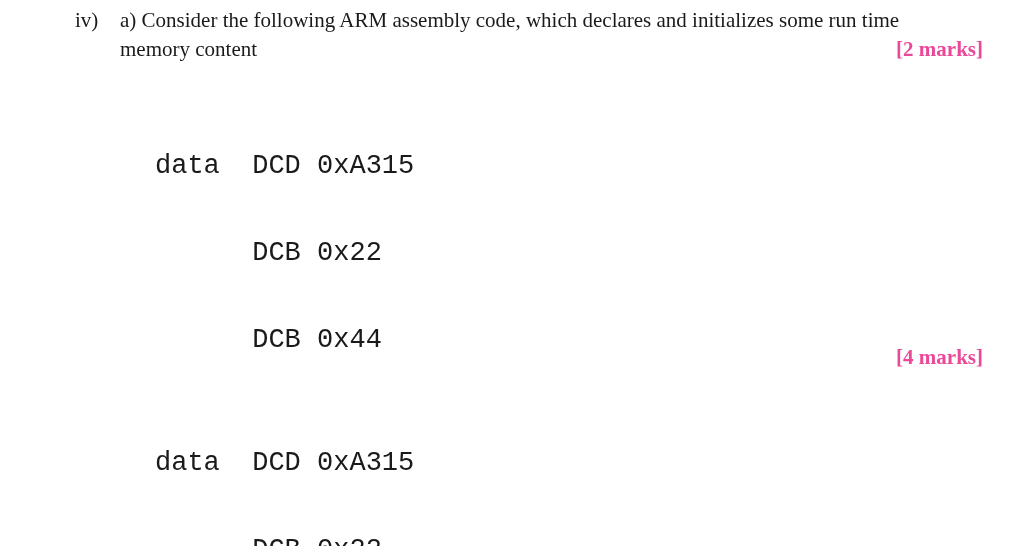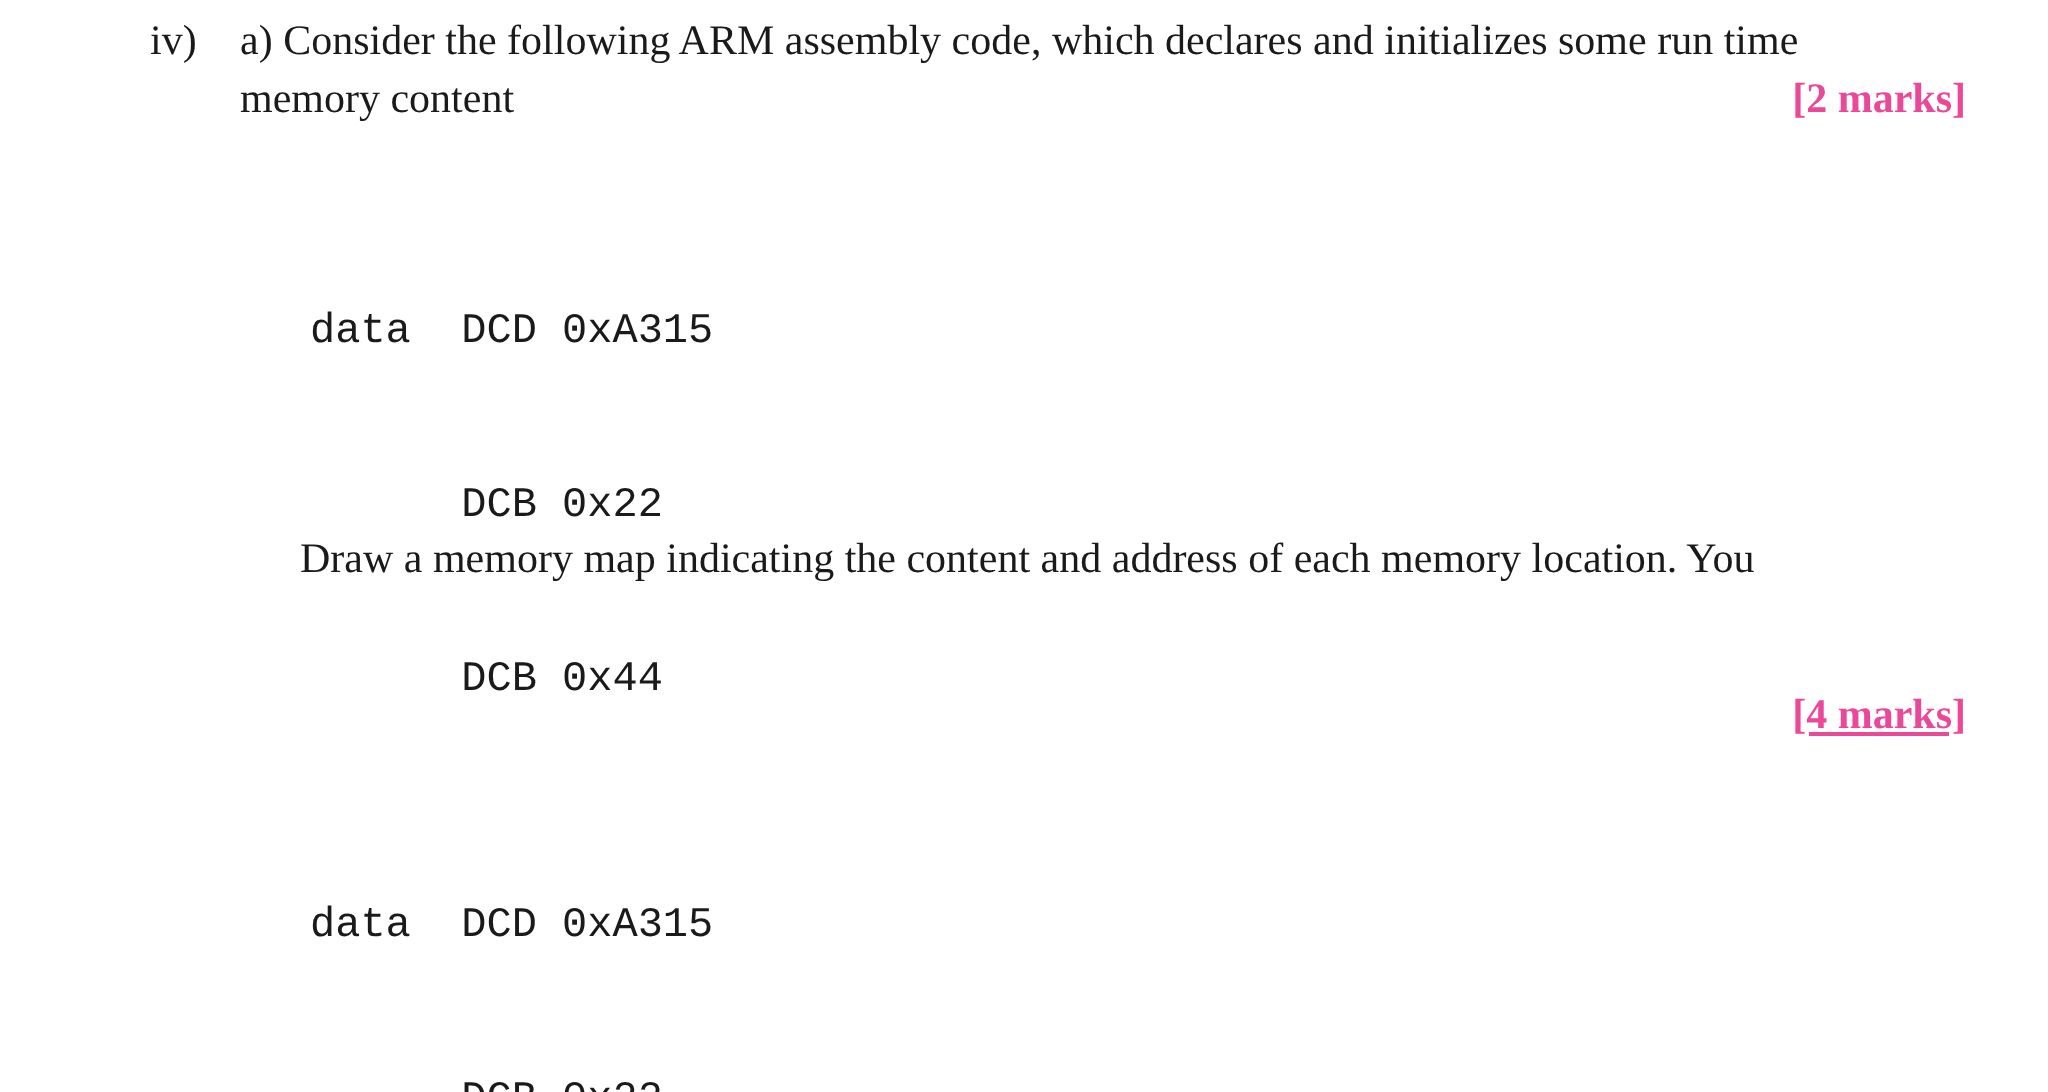--- a/index.html
+++ b/index.html
@@ -19,21 +19,21 @@
     color: #1a1a1a;
     margin-left: 20px;
   }
   .abs { position: absolute; white-space: pre; }
   .marks {
     font-weight: bold;
     color: #ec4899;
   }
   .codeblock {
     font-family: "Liberation Mono", "DejaVu Sans Mono", monospace;
-    font-size: 21px;
+    font-size: 27px;
     line-height: 29px;
     color: #1a1a1a;
   }
   .codeline { white-space: pre; }
 </style>
 </head>
 <body>
 
 <div id="page">
 
@@ -45,27 +45,26 @@
 
   <div class="abs marks" style="right:61px; top:35px;">[2 marks]</div>
 
   <div class="abs codeblock" style="left:135px; top:94px;">
     <div class="codeline">data  DCD 0xA315</div>
     <div class="codeline">      DCB 0x22</div>
     <div class="codeline">      DCB 0x44</div>
   </div>
 
   <div class="abs" style="left:130px; top:207px;">
-    <div>Draw a memory map indicating the content and address of each memory location. You</div>
   </div>
 
   <div class="abs" style="left:85px; top:281px;">
   </div>
 
-  <div class="abs marks" style="right:61px; top:343px;text-decoration:underline;">[4 marks]</div>
+  <div class="abs marks" style="right:61px; top:343px;">[4 marks]</div>
 
   <div class="abs codeblock" style="left:135px; top:391px;">
     <div class="codeline">data  DCD 0xA315</div>
     <div class="codeline">      DCB 0x22</div>
     
     
     
   </div>
 
 </div>

